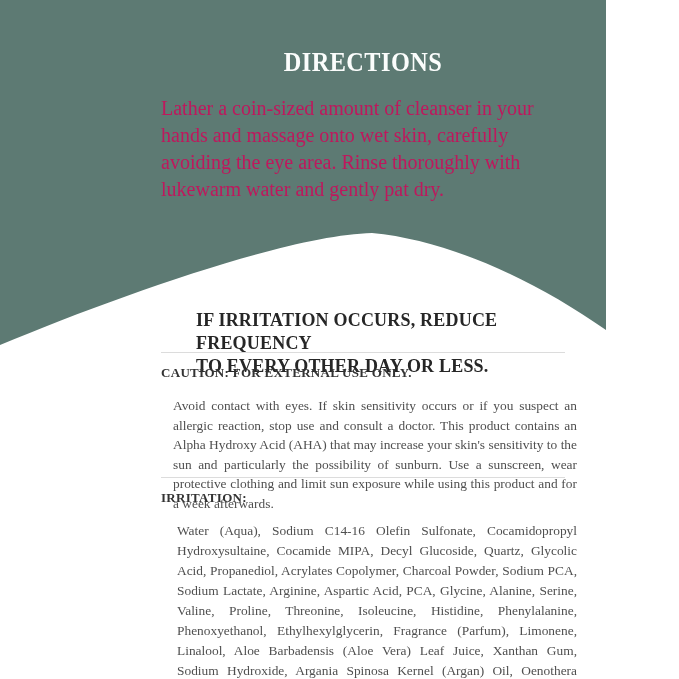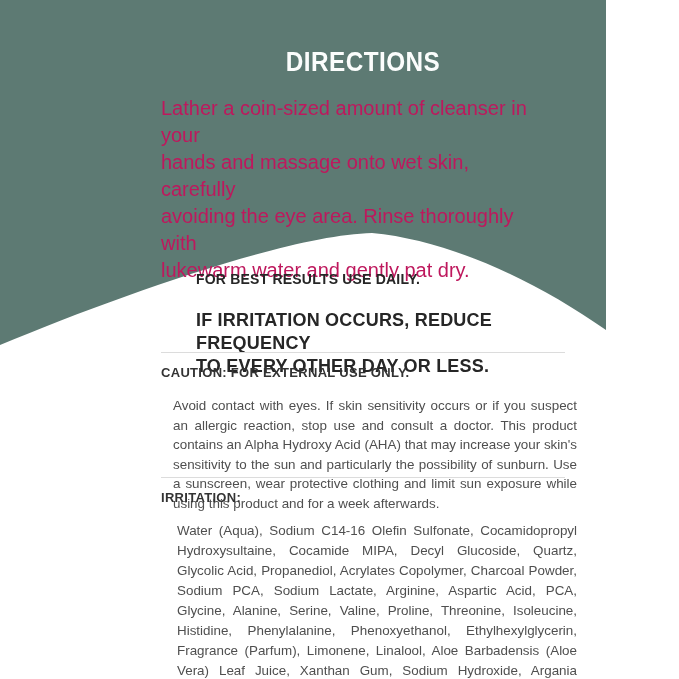--- a/index.html
+++ b/index.html
@@ -6,21 +6,21 @@
     margin: 0;
     padding: 0;
     background: #ffffff;
   }
   .label-panel {
     position: relative;
     width: 606px;
     height: 679px;
     background: #ffffff;
     overflow: hidden;
-    font-family: Liberation Sans, sans-serif;
+    font-family: Liberation Serif, serif;
   }
   .wave-bg {
     position: absolute;
     inset: 0;
     width: 679px;
     height: 679px;
     z-index: 0;
   }
   .content {
     position: absolute;
@@ -131,21 +131,20 @@
 
   <div class="content">
 
     <h1 class="hero-title">DIRECTIONS</h1>
 
     <p class="hero-body">Lather a coin-sized amount of cleanser in your
 hands and massage onto wet skin, carefully
 avoiding the eye area. Rinse thoroughly with
 lukewarm water and gently pat dry.</p>
 
-    <p class="usage-daily">FOR BEST RESULTS USE DAILY.</p>
 
     <p class="usage-irritation">IF IRRITATION OCCURS, REDUCE FREQUENCY
 TO EVERY OTHER DAY OR LESS.</p>
 
     <div class="divider divider-1"></div>
 
     <h2 class="section-heading caution-heading">CAUTION: FOR EXTERNAL USE ONLY.</h2>
 
     <p class="section-body caution-body">Avoid contact with eyes. If skin sensitivity occurs or if you suspect an allergic reaction, stop use and consult a doctor. This product contains an Alpha Hydroxy Acid (AHA) that may increase your skin's sensitivity to the sun and particularly the possibility of sunburn. Use a sunscreen, wear protective clothing and limit sun exposure while using this product and for a week afterwards.</p>
 

